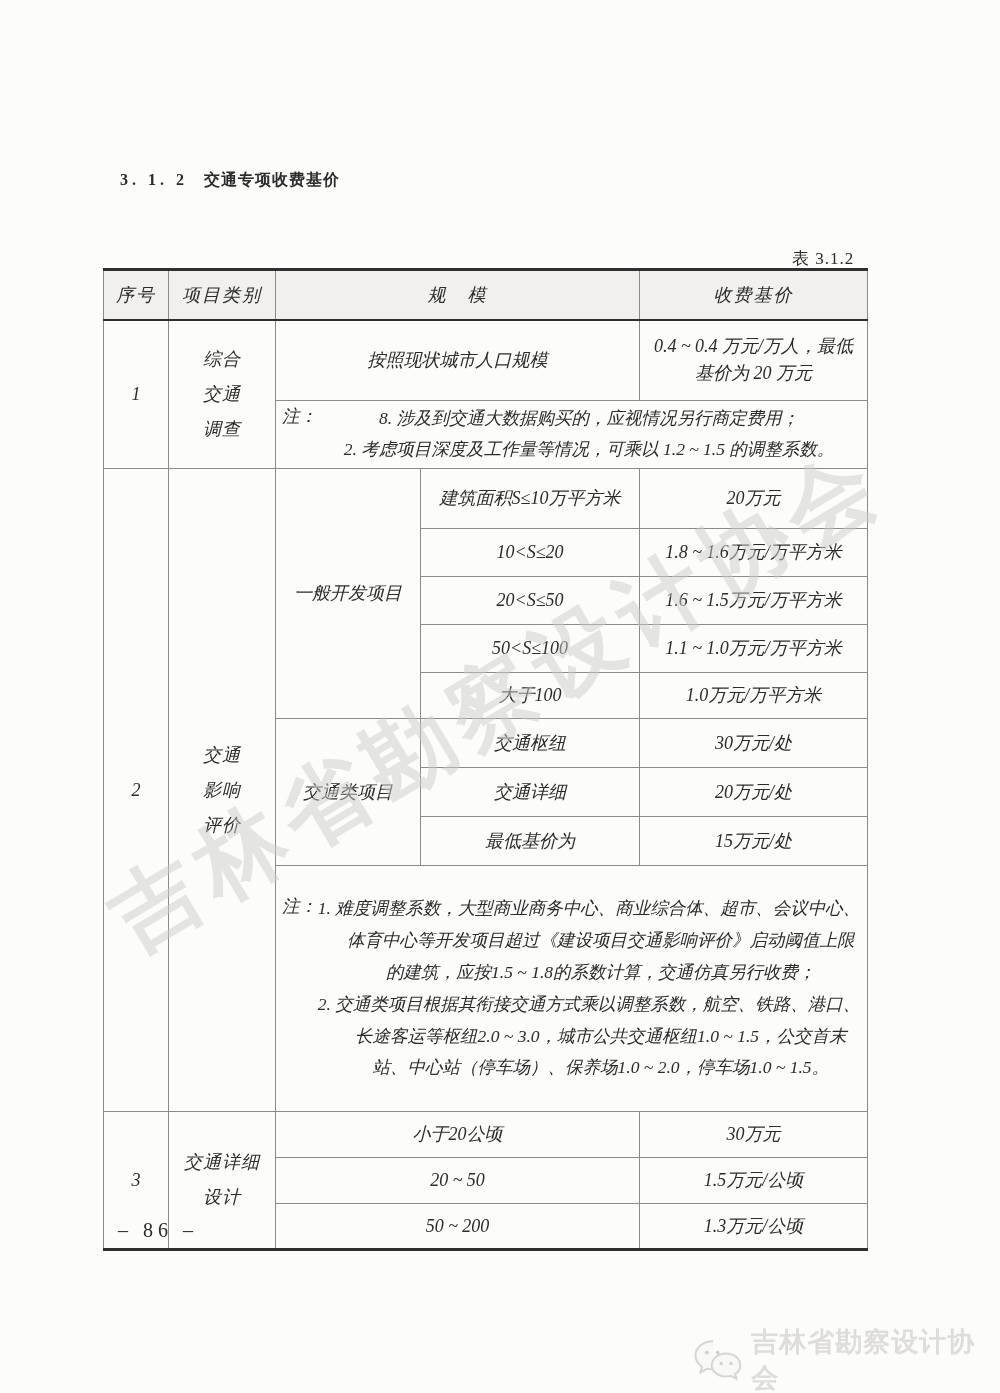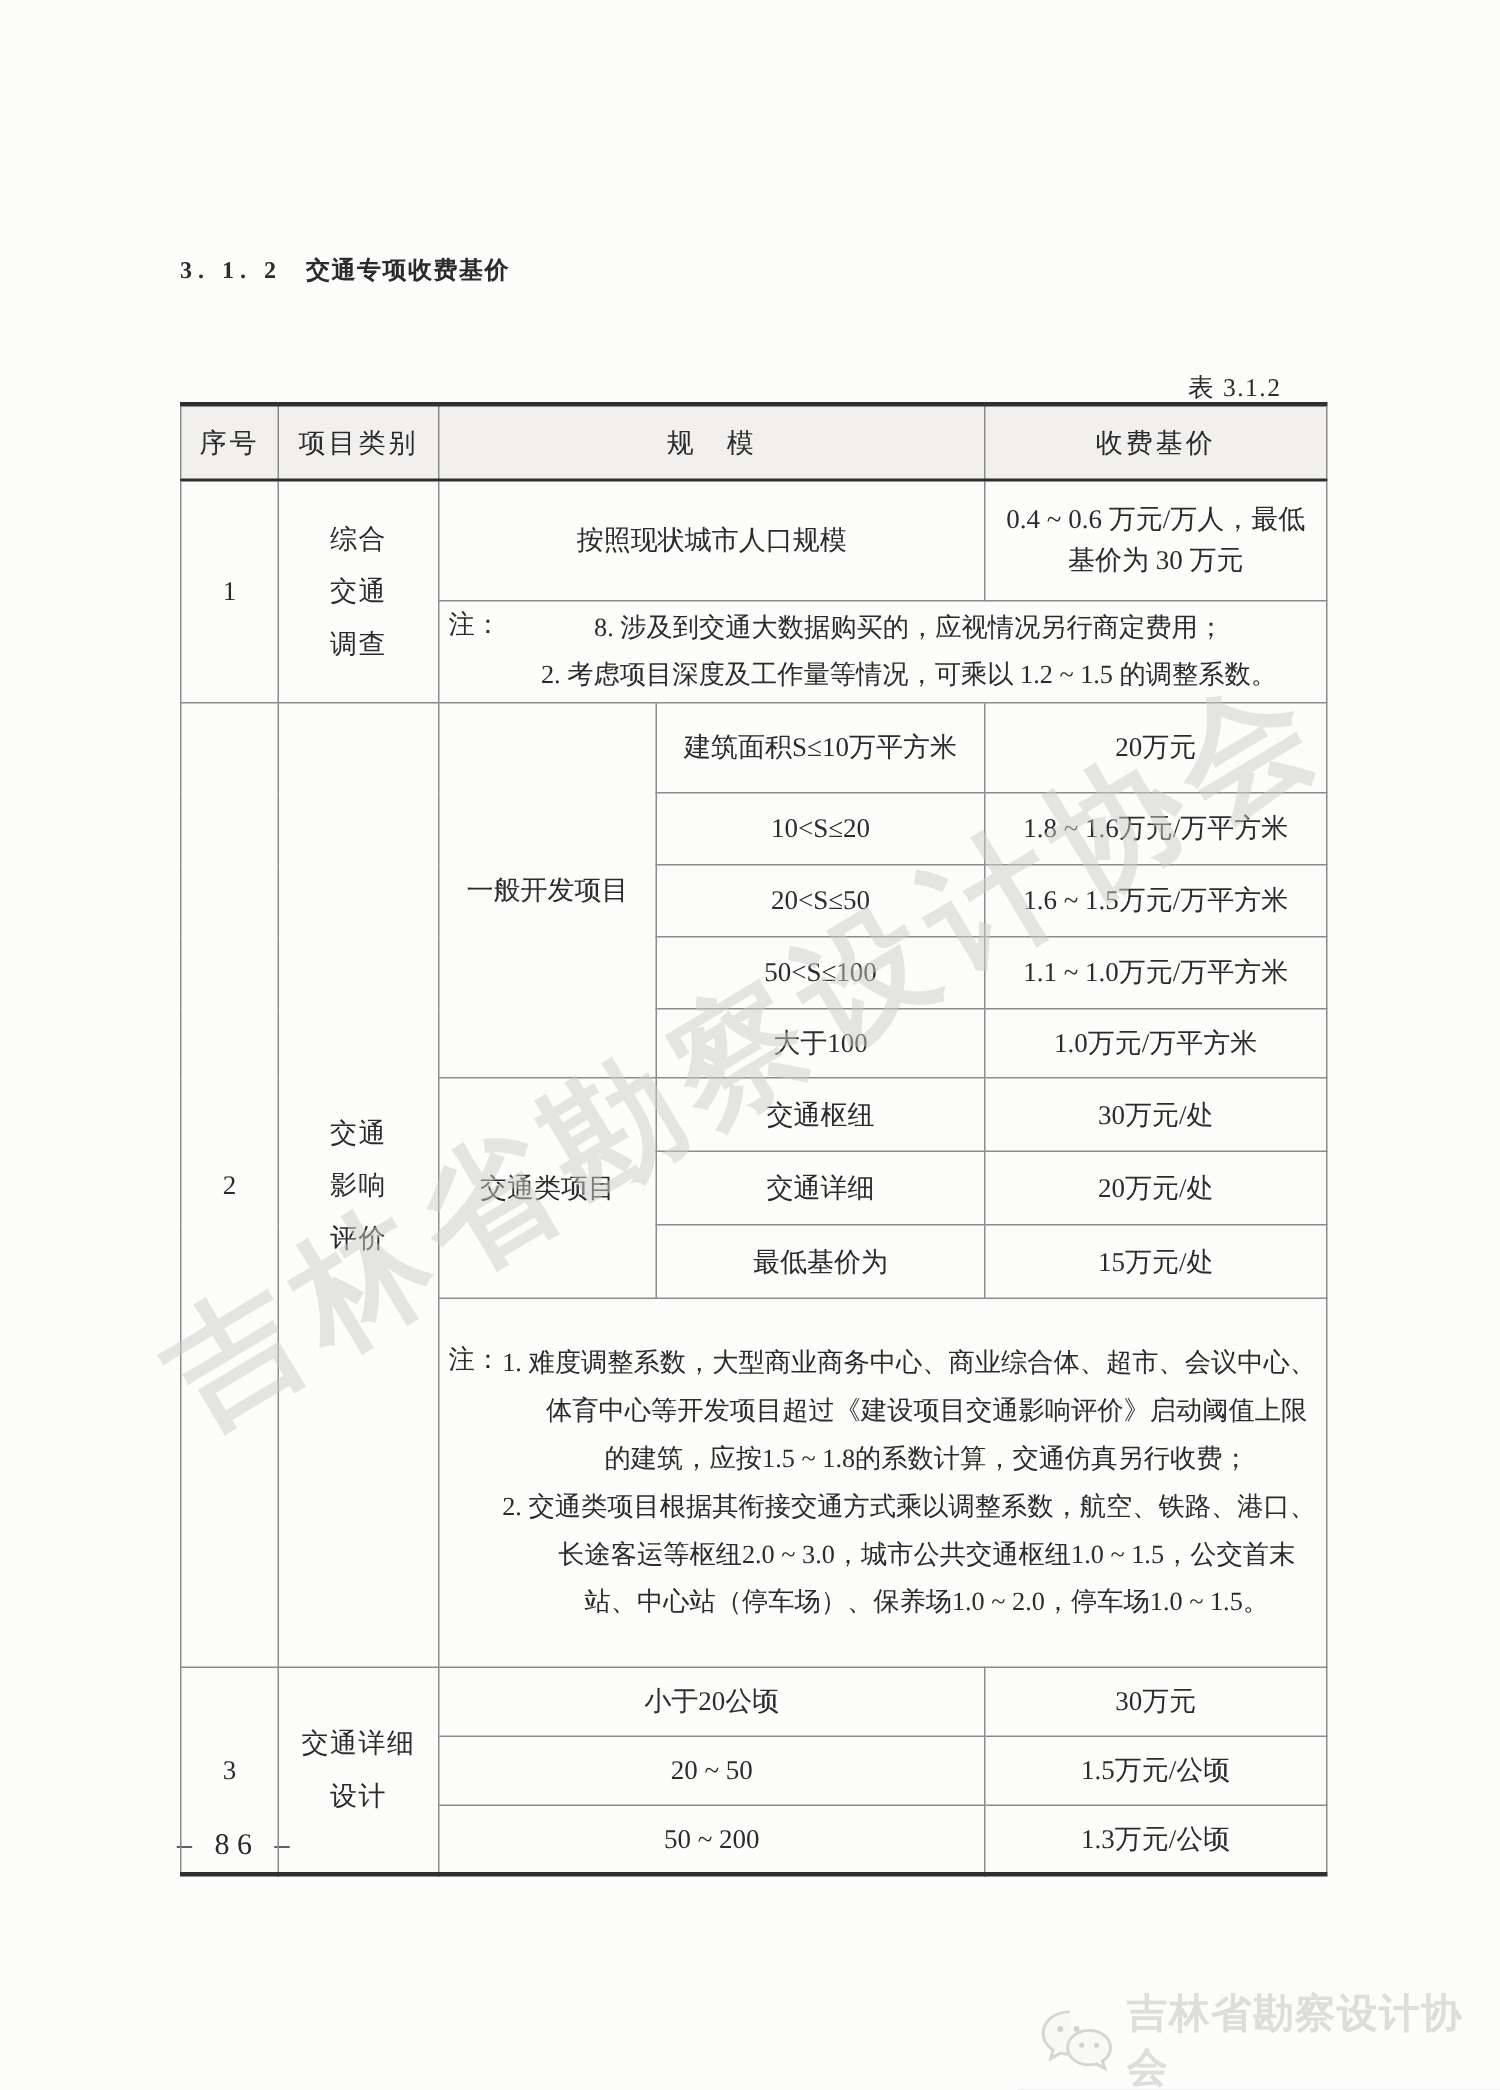--- a/index.html
+++ b/index.html
@@ -18,23 +18,23 @@
   }
   
   .section-heading{position:absolute;left:120px;top:170px;margin:0;font-size:16px;font-weight:bold;}
   .sec-num{letter-spacing:4px;margin-right:16px;}
   .sec-title{letter-spacing:1px;}
   .table-title{position:absolute;left:0;right:0;top:234px;text-align:center;
     font-size:22px;font-weight:bold;letter-spacing:2px;}
   .table-ref{position:absolute;left:792px;top:247px;font-size:17px;letter-spacing:1px;}
   
   .fee-table{
-    position:absolute;left:120px;top:268px;width:764px;z-index:2;
+    position:absolute;left:103px;top:268px;width:764px;z-index:2;
     border-collapse:collapse;table-layout:fixed;font-size:18px;
-    border-top:3px solid #2f2f2f;border-bottom:3px solid #2f2f2f;
+    border-top:3px solid #2f2f2f;border-bottom:3px solid #2f2f2f;font-style:italic;
   }
   .fee-table th,.fee-table td{
     border:1px solid #8b8b8b;text-align:center;vertical-align:middle;
     padding:2px 6px;font-weight:normal;line-height:1.5;
   }
   .fee-table thead tr{border-bottom:2px solid #2f2f2f;}
   .fee-table thead th{background:#f1f0ee;height:44px;letter-spacing:2px;}
   .tr-r1a{height:80px}
   .tr-r1n{height:62px}
   .tr-g1a{height:60px}
@@ -94,21 +94,21 @@
       <tr class="tr-r1a">
         <td rowspan="2">1</td>
         <td rowspan="2">
           <div class="cat-lines">
             <div>综合</div>
             <div>交通</div>
             <div>调查</div>
           </div>
         </td>
         <td colspan="2">按照现状城市人口规模</td>
-        <td class="cell-price-left">0.4 ~ 0.6 万元/万人，最低基价为 30 万元</td>
+        <td class="cell-price-left">0.4 ~ 0.4 万元/万人，最低基价为 20 万元</td>
       </tr>
       <tr class="tr-r1n">
         <td colspan="3" class="cell-note">
           <div class="note">
             <span class="note-label">注：</span>
             <div class="note-body">
               <p>8. 涉及到交通大数据购买的，应视情况另行商定费用；</p>
               <p>2. 考虑项目深度及工作量等情况，可乘以 1.2 ~ 1.5 的调整系数。</p>
             </div>
           </div>

